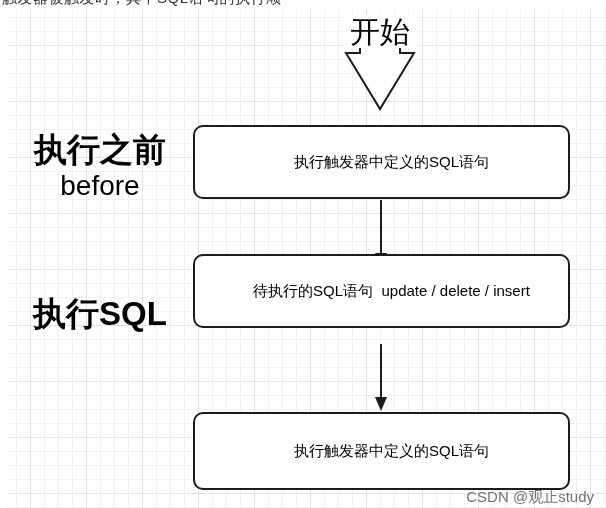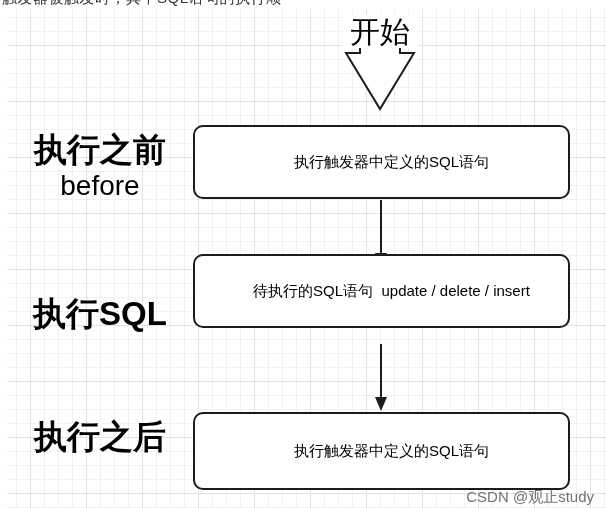--- a/index.html
+++ b/index.html
@@ -118,21 +118,20 @@
     <div class="side-cn">执行之前</div>
     <div class="side-en">before</div>
   </div>
 
   <div class="side-label" id="side-row2">
     <div class="side-cn">执行SQL</div>
     <div class="side-en"></div>
   </div>
 
   <div class="side-label" id="side-row3">
-    <div class="side-cn">执行之后</div>
   </div>
 
   <div class="box" id="box1">
     <span>执行触发器中定义的SQL语句</span>
   </div>
 
   <svg class="connector" id="conn1" width="18" height="68" viewBox="0 0 18 68">
     <line x1="9" y1="0" x2="9" y2="54" stroke="#1c1c1c" stroke-width="2"></line>
     <polygon points="3,53 15,53 9,67" fill="#1c1c1c"></polygon>
   </svg>

